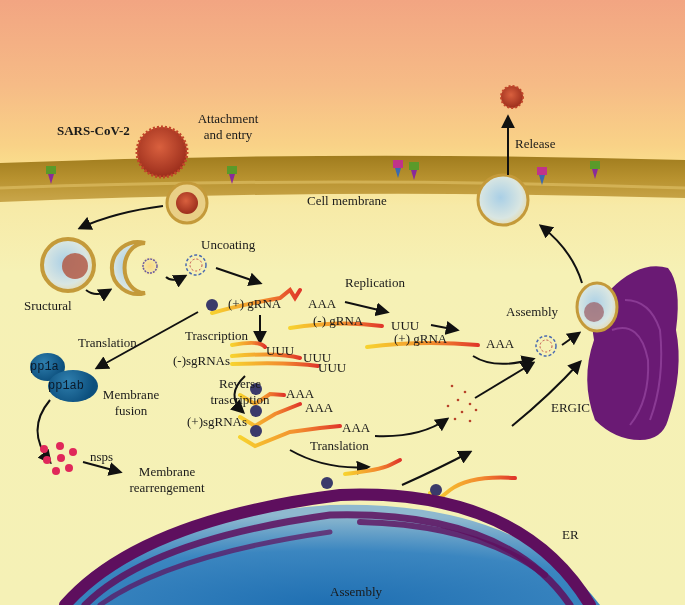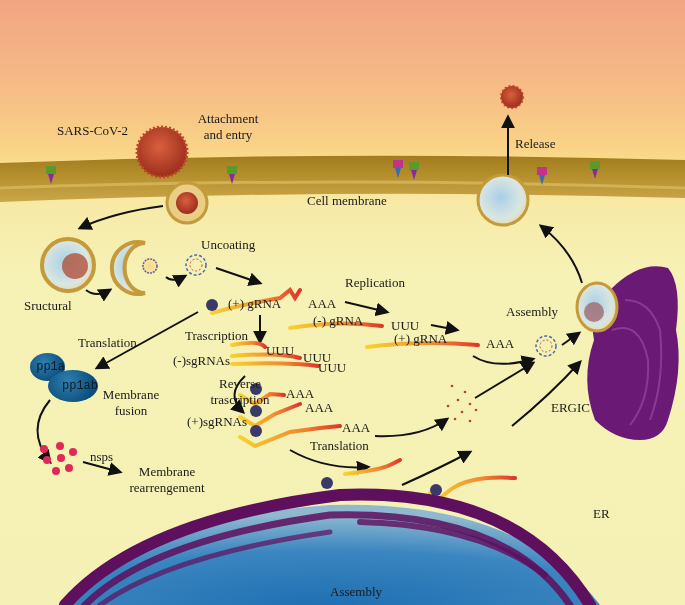--- a/index.html
+++ b/index.html
@@ -2,21 +2,21 @@
 <html><head>
 <meta charset="utf-8">
 <style>
   html, body { margin:0; padding:0; }
   body { width:685px; height:605px; overflow:hidden; font-family:"Liberation Serif", serif; }
   #stage { position:relative; width:685px; height:605px; overflow:hidden;
     background: linear-gradient(to bottom, #f2a582 0%, #f6bb86 14%, #f9d287 24%, #fae08d 28%, #f7eaa7 34%, #f6f1b5 45%, #f5f1b6 100%); }
   svg#art { position:absolute; left:0; top:0; }
   .lbl { position:absolute; font-size:13px; color:#1a1a1a; line-height:16px; white-space:nowrap; }
   .c { text-align:center; }
-  .blob { position:absolute; border-radius:50%; background: radial-gradient(circle at 40% 35%, #2f7fae, #0c4f7d 70%); color:#0b1a2a; font-family:"Liberation Mono", monospace; font-size:12px; display:flex; align-items:center; justify-content:flex-end; }
+  .blob { position:absolute; border-radius:50%; background: radial-gradient(circle at 40% 35%, #2f7fae, #0c4f7d 70%); color:#0b1a2a; font-family:"Liberation Mono", monospace; font-size:12px; display:flex; align-items:center; justify-content:flex-start; }
 </style>
 </head>
 <body>
 
 <div id="stage">
 <svg id="art" width="685" height="605" viewBox="0 0 685 605">
   <defs>
     <marker id="ah" viewBox="0 0 10 10" refX="8" refY="5" markerWidth="7" markerHeight="7" orient="auto-start-reverse">
       <path d="M0,0 L10,5 L0,10 z" fill="#111"></path>
     </marker>
@@ -206,21 +206,21 @@
   </g>
 </svg>
 
   <div class="blob" style="left:30px;top:353px;width:35px;height:28px;">
       <span>pp1a</span>
     </div>
   <div class="blob" style="left:48px;top:370px;width:50px;height:32px;">
       <span>pp1ab</span>
     </div>
 
-  <div class="lbl" style="left:57px;top:123px;">SARS-CoV-2</div>
+  <div class="lbl" style="left:57px;top:123px;font-weight:bold;">SARS-CoV-2</div>
   <div class="lbl c" style="left:196px;top:111px;width:64px;">
     <div>Attachment</div>
     <div>and entry</div>
   </div>
   <div class="lbl" style="left:307px;top:193px;">Cell membrane</div>
   <div class="lbl" style="left:515px;top:136px;">Release</div>
   <div class="lbl" style="left:24px;top:298px;">Sructural</div>
   <div class="lbl" style="left:156px;top:237px;margin-left:45px;">Uncoating</div>
   <div class="lbl" style="left:228px;top:296px;">(+) gRNA</div>
   <div class="lbl" style="left:308px;top:296px;">AAA</div>
@@ -248,15 +248,15 @@
     <div>Membrane</div>
     <div>fusion</div>
   </div>
   <div class="lbl" style="left:90px;top:449px;">nsps</div>
   <div class="lbl c" style="left:125px;top:464px;width:84px;">
     <div>Membrane</div>
     <div>rearrengement</div>
   </div>
   <div class="lbl" style="left:506px;top:304px;">Assembly</div>
   <div class="lbl" style="left:551px;top:400px;">ERGIC</div>
-  <div class="lbl" style="left:562px;top:506px;margin-left:31px;">ER</div>
+  <div class="lbl" style="left:562px;top:527px;">ER</div>
   <div class="lbl" style="left:330px;top:584px;">Assembly</div>
 </div>
 
 </body></html>

